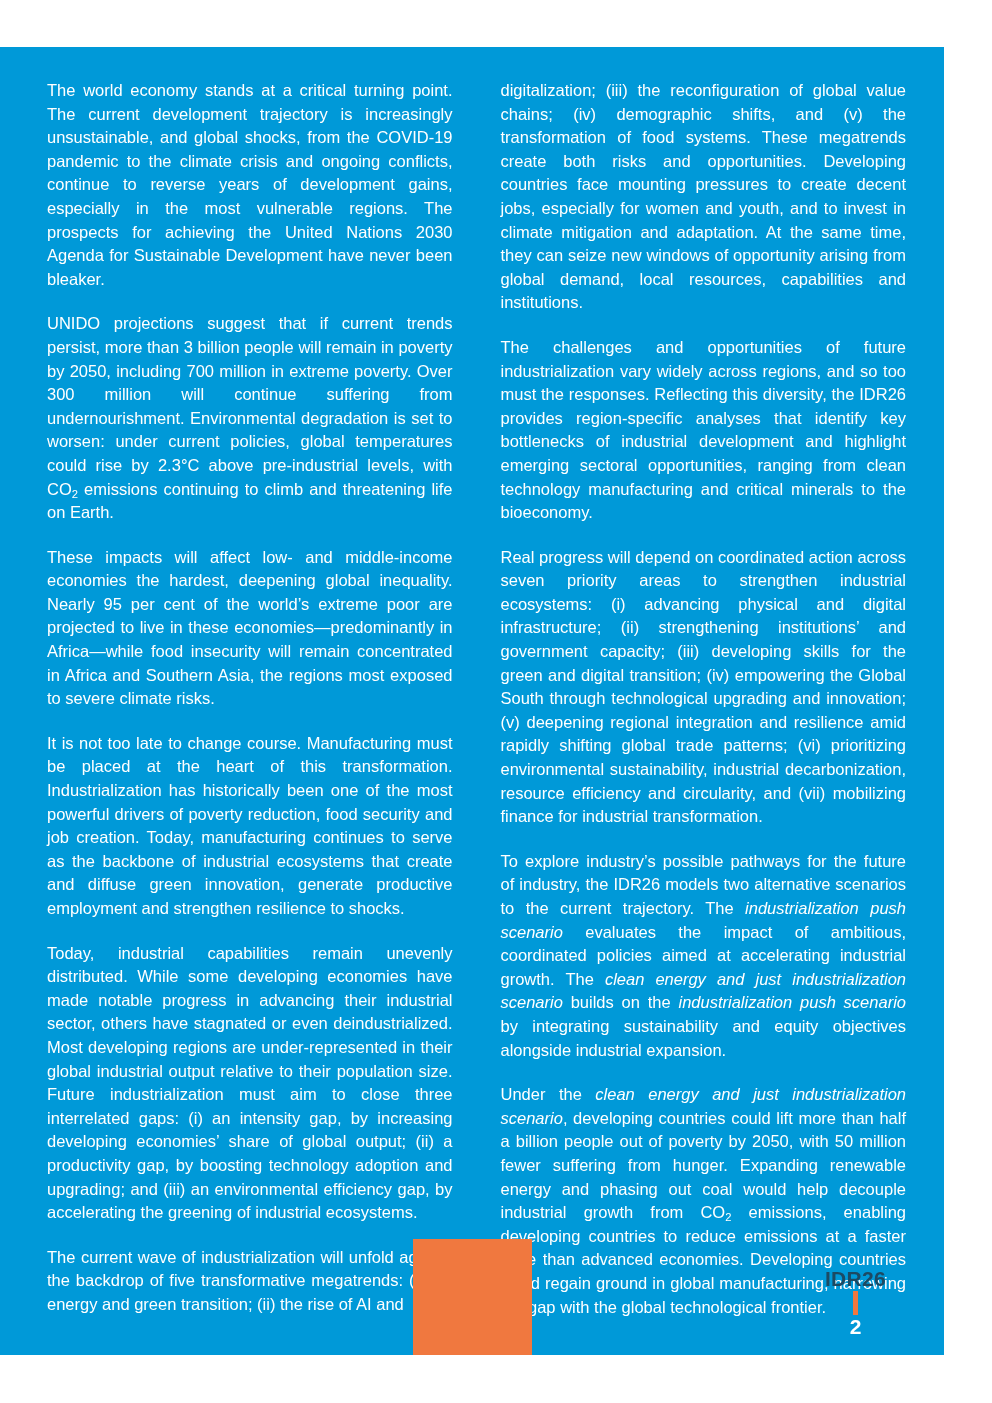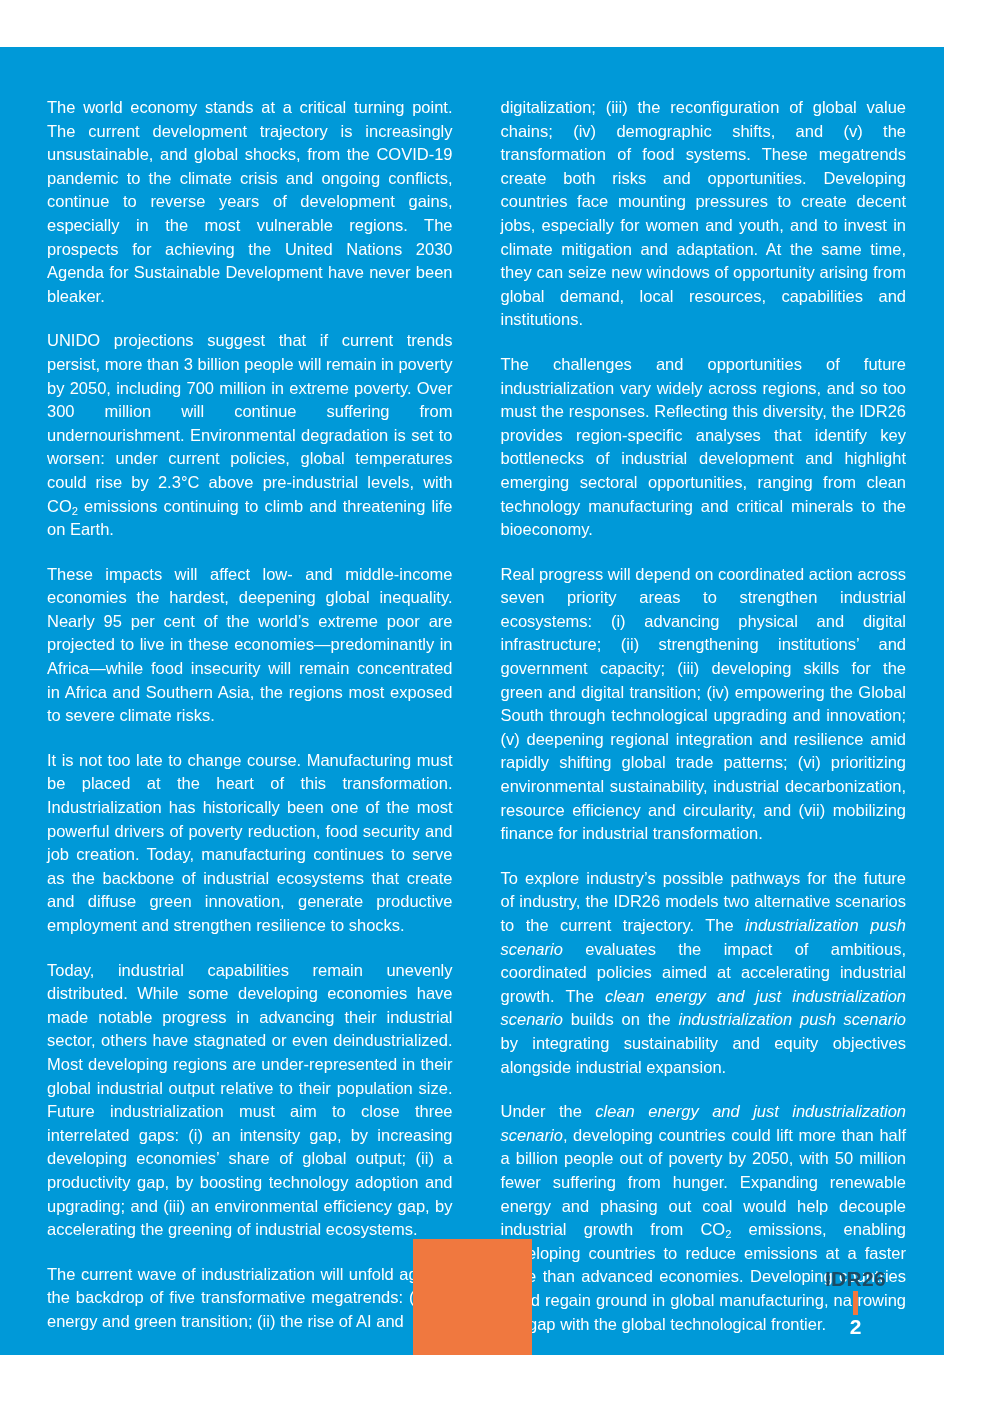--- a/index.html
+++ b/index.html
@@ -19,21 +19,21 @@
     position: absolute;
     left: 0;
     top: 47px;
     width: 944px;
     height: 1308px;
     background: #0099d8;
   }
   .columns {
     position: absolute;
     left: 47px;
-    top: 49px;
+    top: 32px;
     width: 859px;
     display: flex;
     gap: 48px;
   }
   .col {
     width: 413px;
     color: #ffffff;
     font-size: 16.5px;
     line-height: 23.6px;
     text-align: justify;

